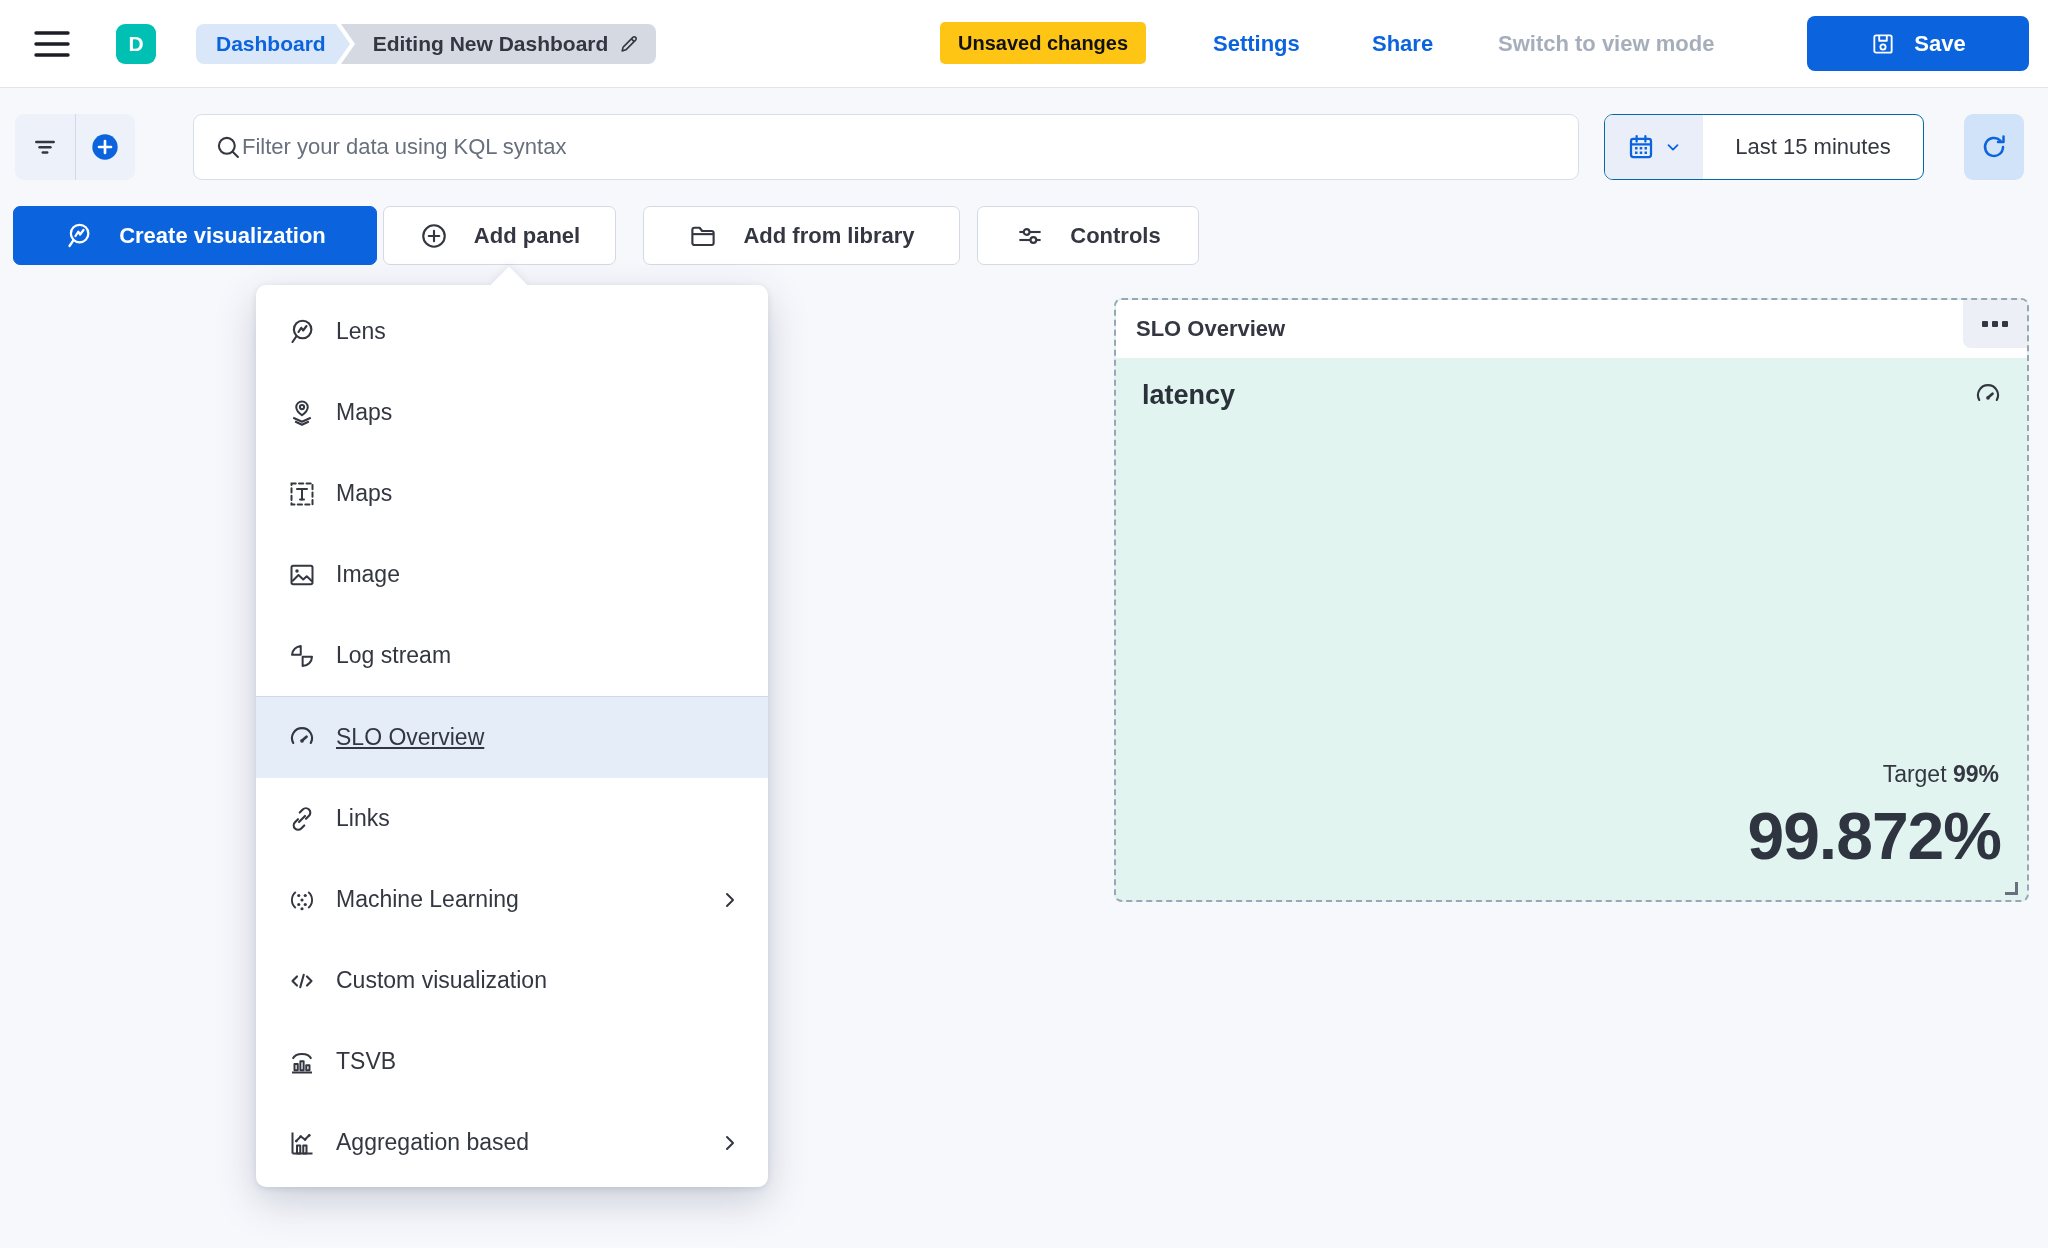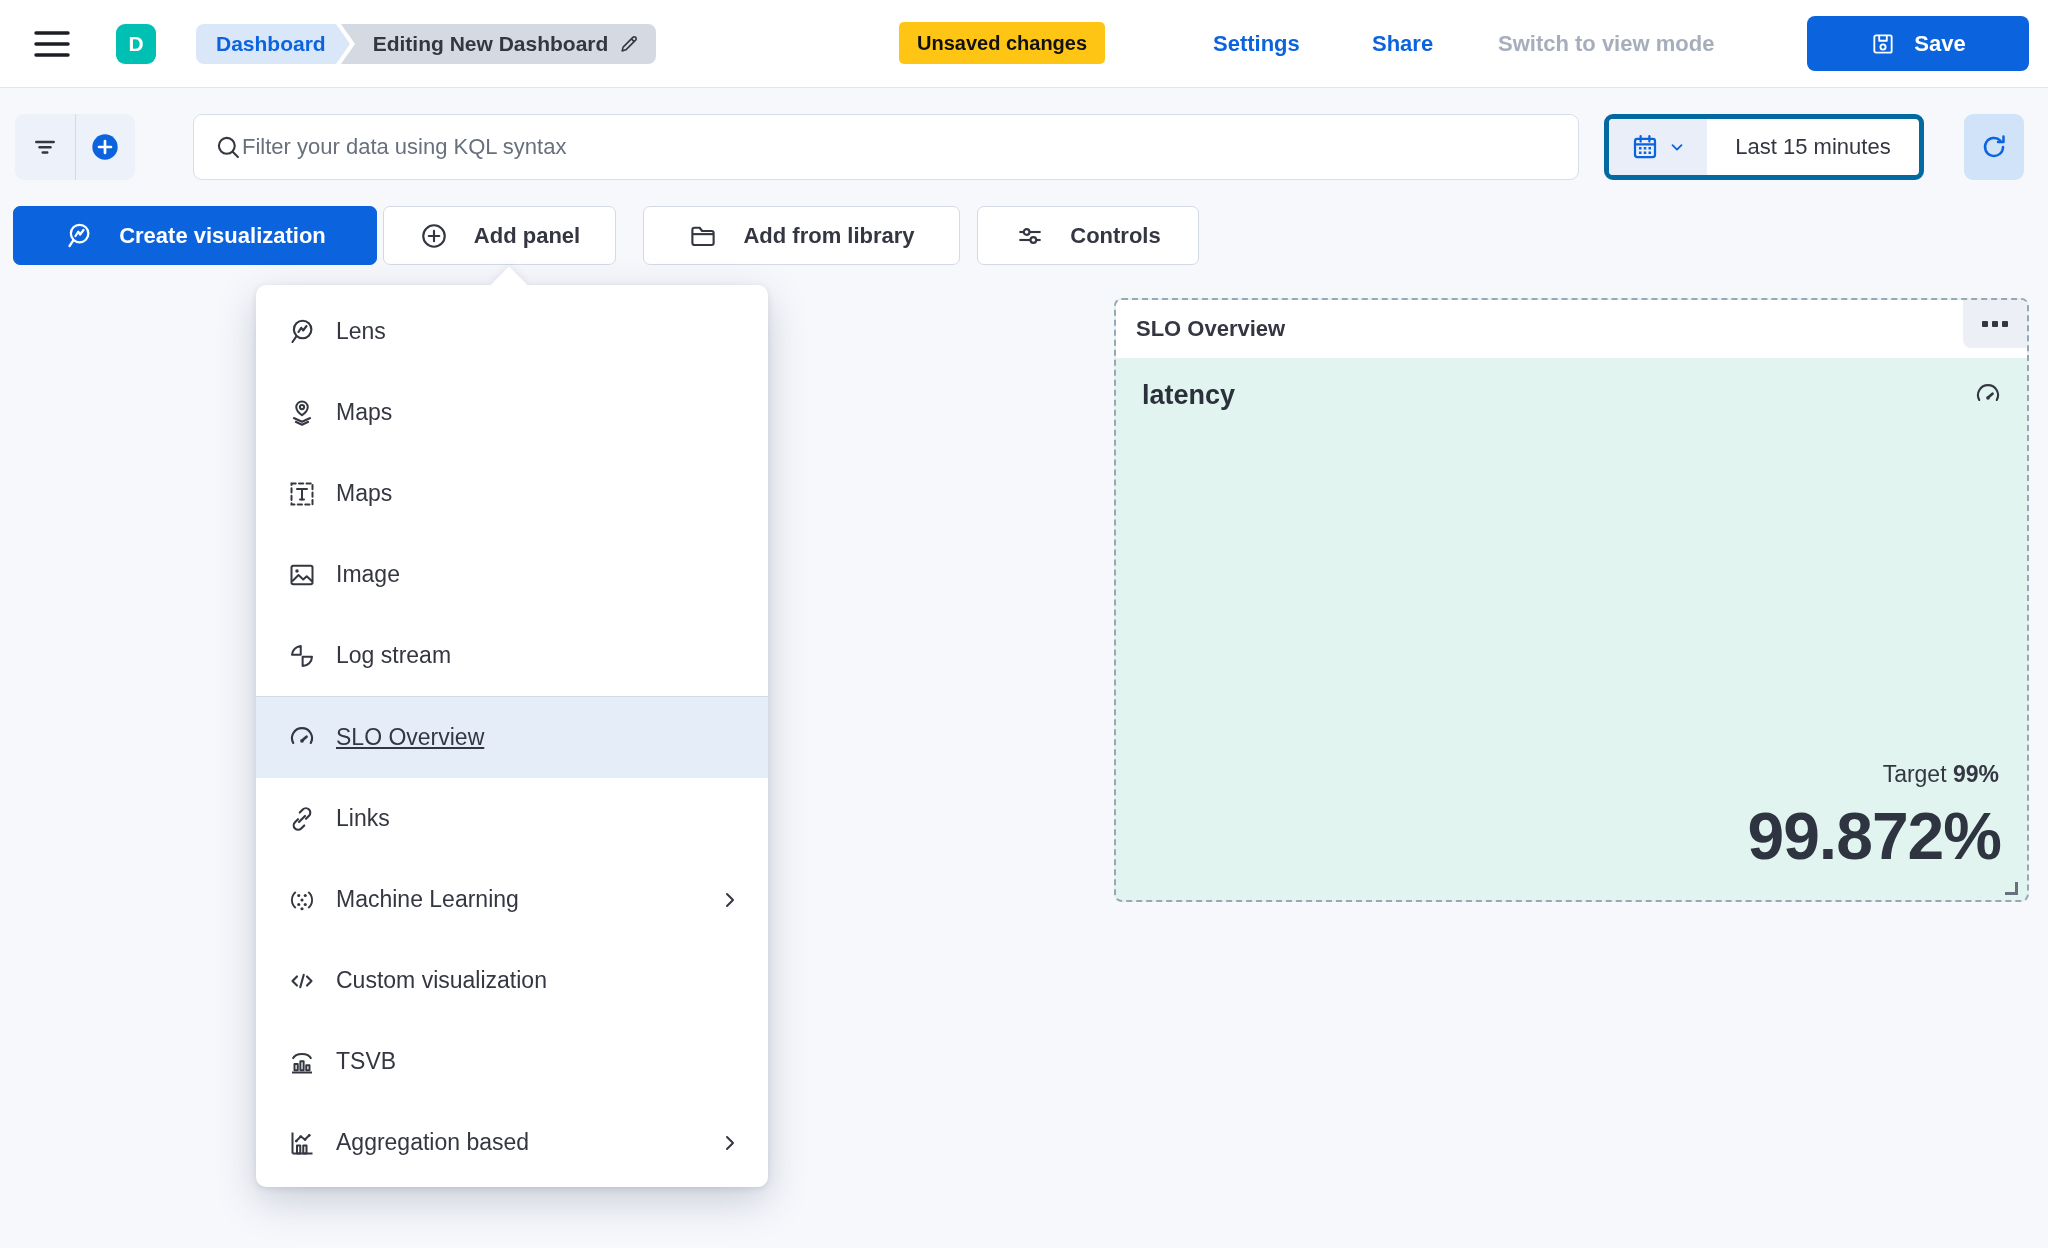--- a/index.html
+++ b/index.html
@@ -11,36 +11,36 @@
   .topbar { position:absolute; left:0; top:0; width:2048px; height:88px; background:#fff; border-bottom:1px solid #e0e5ee; }
   .hamburger { position:absolute; left:34px; top:29px; width:36px; height:30px; cursor:pointer; }
   .avatar { position:absolute; left:116px; top:24px; width:40px; height:40px; border-radius:9px; background:#00BFB3; color:#fff; font-weight:700; font-size:21px; display:flex; align-items:center; justify-content:center; }
   .crumbs { position:absolute; left:196px; top:24px; height:40px; display:flex; align-items:stretch; }
   .crumb { display:flex; align-items:center; font-size:21px; position:relative; }
   .crumb-root { background:#d9e7f9; color:#0b64dd; font-weight:600; padding:0 10px 0 20px; border-radius:8px 0 0 8px; }
   .crumb-root::after { content:''; position:absolute; left:100%; top:0; border-left:14px solid #d9e7f9; border-top:20px solid transparent; border-bottom:20px solid transparent; z-index:2; }
   .crumb-cur { background:#d5d9e2; color:#343741; font-weight:600; padding:0 16px 0 32px; margin-left:5px; border-radius:0 8px 8px 0; }
   .crumb-cur::before { content:''; position:absolute; left:0; top:0; border-left:14px solid #fff; border-top:20px solid transparent; border-bottom:20px solid transparent; }
   .crumb-cur .pencil { margin-left:10px; }
-  .badge-unsaved { position:absolute; left:899px; top:22px; height:42px; background:#FEC514; color:#111; font-weight:700; font-size:20px; border-radius:5px; display:flex; align-items:center; padding:0 18px; }
+  .badge-unsaved { position:absolute; left:940px; top:22px; height:42px; background:#FEC514; color:#111; font-weight:700; font-size:20px; border-radius:5px; display:flex; align-items:center; padding:0 18px; }
   .hdr-link { position:absolute; top:0; height:88px; display:flex; align-items:center; font-size:22px; font-weight:600; color:#0b64dd; cursor:pointer; }
   .hdr-link.settings { left:1213px; }
   .hdr-link.share { left:1372px; }
   .hdr-link.viewmode { left:1498px; color:#a6aebc; }
   .save-btn { position:absolute; left:1807px; top:16px; width:222px; height:55px; background:#0b64dd; border:none; border-radius:8px; color:#fff; font-weight:700; font-size:22px; display:flex; align-items:center; justify-content:center; gap:18px; cursor:pointer; font-family:inherit; }
 
   
   .filterrow { position:absolute; left:0; top:88px; width:2048px; height:110px; }
   .seg-ctl { position:absolute; left:15px; top:26px; width:120px; height:66px; background:#edf1f9; border-radius:9px; display:flex; }
   .seg-cell { flex:1; display:flex; align-items:center; justify-content:center; cursor:pointer; }
   .seg-cell + .seg-cell { border-left:1px solid #d3dae6; }
   .kql { position:absolute; left:193px; top:26px; width:1386px; height:66px; background:#fff; border:1px solid #d8dee9; border-radius:9px; display:flex; align-items:center; padding:0 20px; }
   .kql input { flex:1; border:none; outline:none; font-size:22px; color:#343741; margin-left:0; background:transparent; font-family:inherit; }
   .kql input::placeholder { color:#69707d; }
-  .timepicker { position:absolute; left:1604px; top:26px; width:320px; height:66px; background:#fff; border:5px solid #0369a1; border-radius:9px; display:flex; overflow:hidden; }
+  .timepicker { position:absolute; left:1604px; top:26px; width:320px; height:66px; background:#fff; border:1px solid #0369a1; border-radius:9px; display:flex; overflow:hidden; }
   .tp-cal { width:98px; background:#e9eef8; display:flex; align-items:center; justify-content:center; gap:8px; cursor:pointer; }
   .tp-text { flex:1; display:flex; align-items:center; justify-content:center; font-size:22px; color:#343741; cursor:pointer; }
   .refresh-btn { position:absolute; left:1964px; top:26px; width:60px; height:66px; background:#d0e3f8; border:none; border-radius:9px; display:flex; align-items:center; justify-content:center; cursor:pointer; }
 
   
   .btn { position:absolute; top:206px; height:59px; border-radius:7px; display:flex; align-items:center; justify-content:center; gap:25px; font-size:22px; font-weight:600; cursor:pointer; border:1px solid #d3dae6; background:#fff; color:#343741; font-family:inherit; }
   .btn.primary { left:13px; width:364px; background:#0b64dd; border-color:#0b64dd; color:#fff; }
   .btn.add-panel { left:383px; width:233px; }
   .btn.add-library { left:643px; width:317px; }
   .btn.controls { left:977px; width:222px; }

